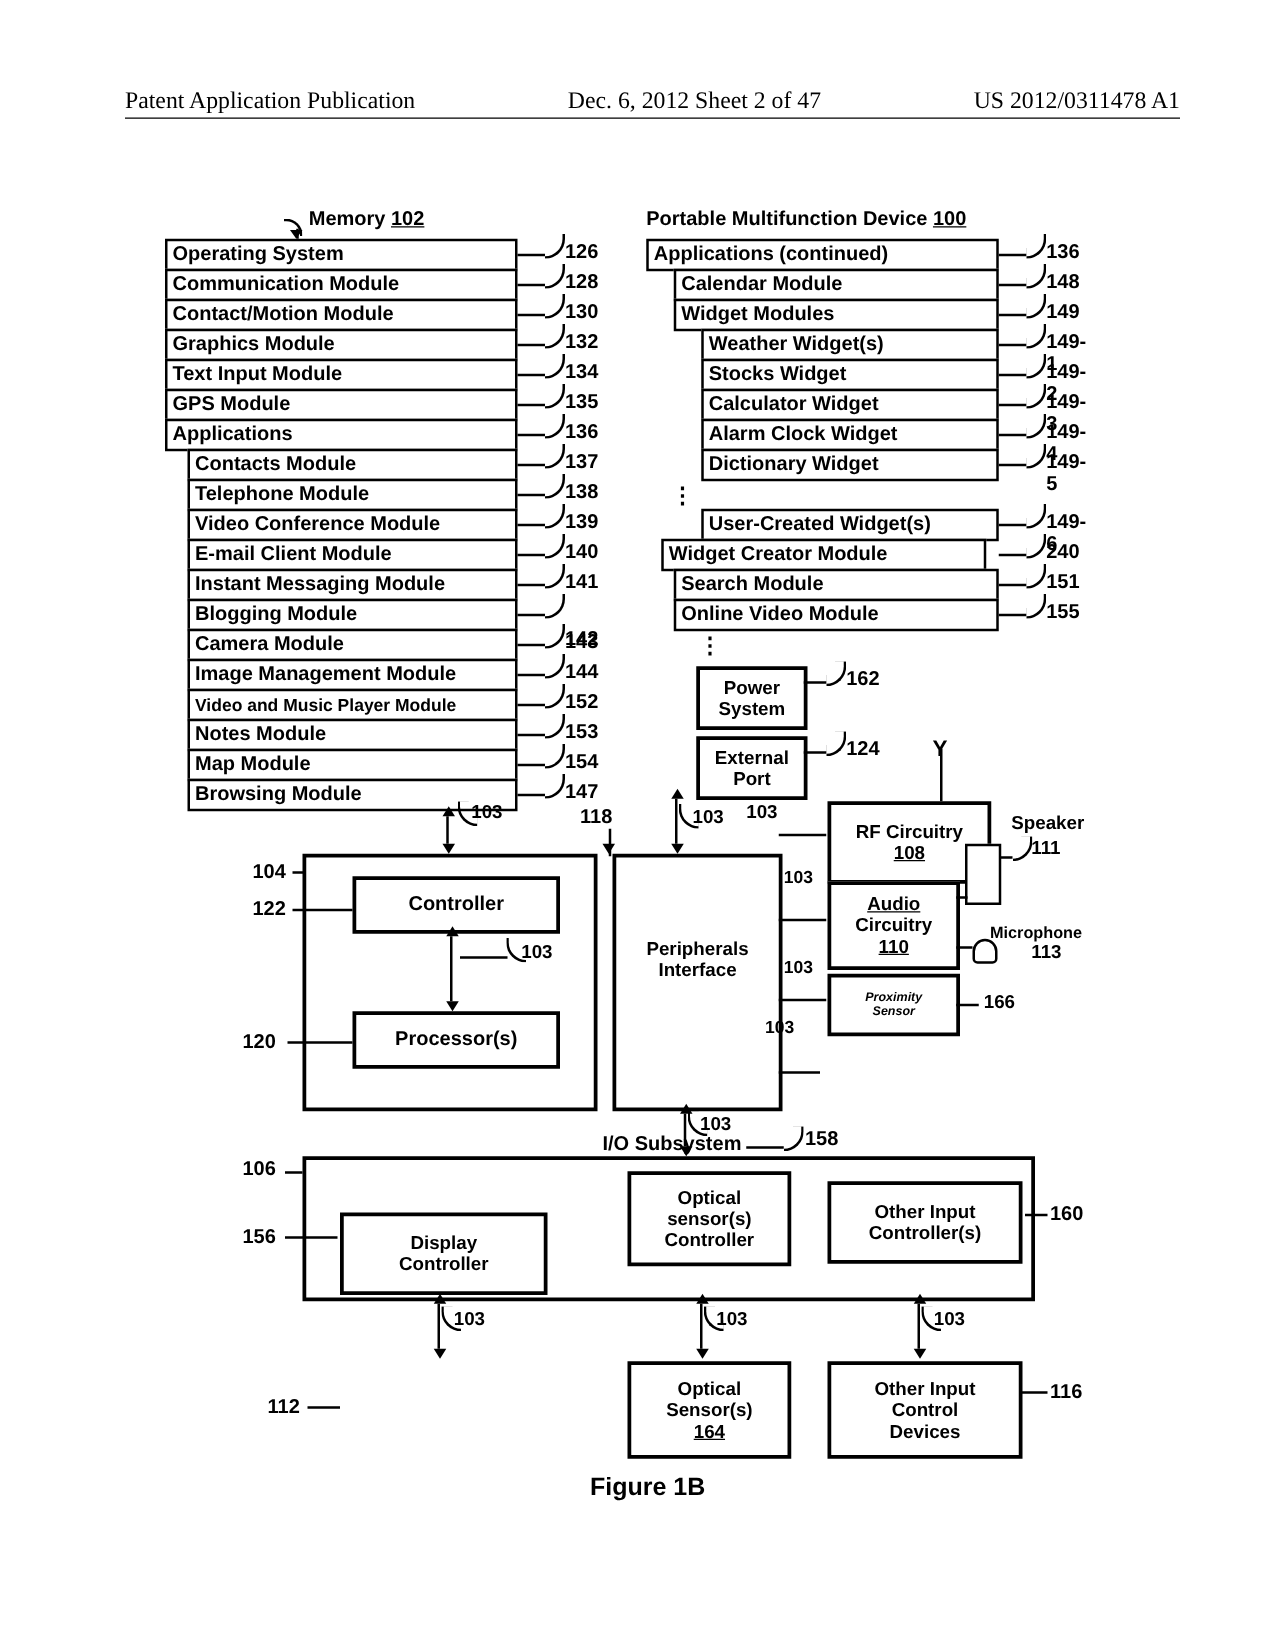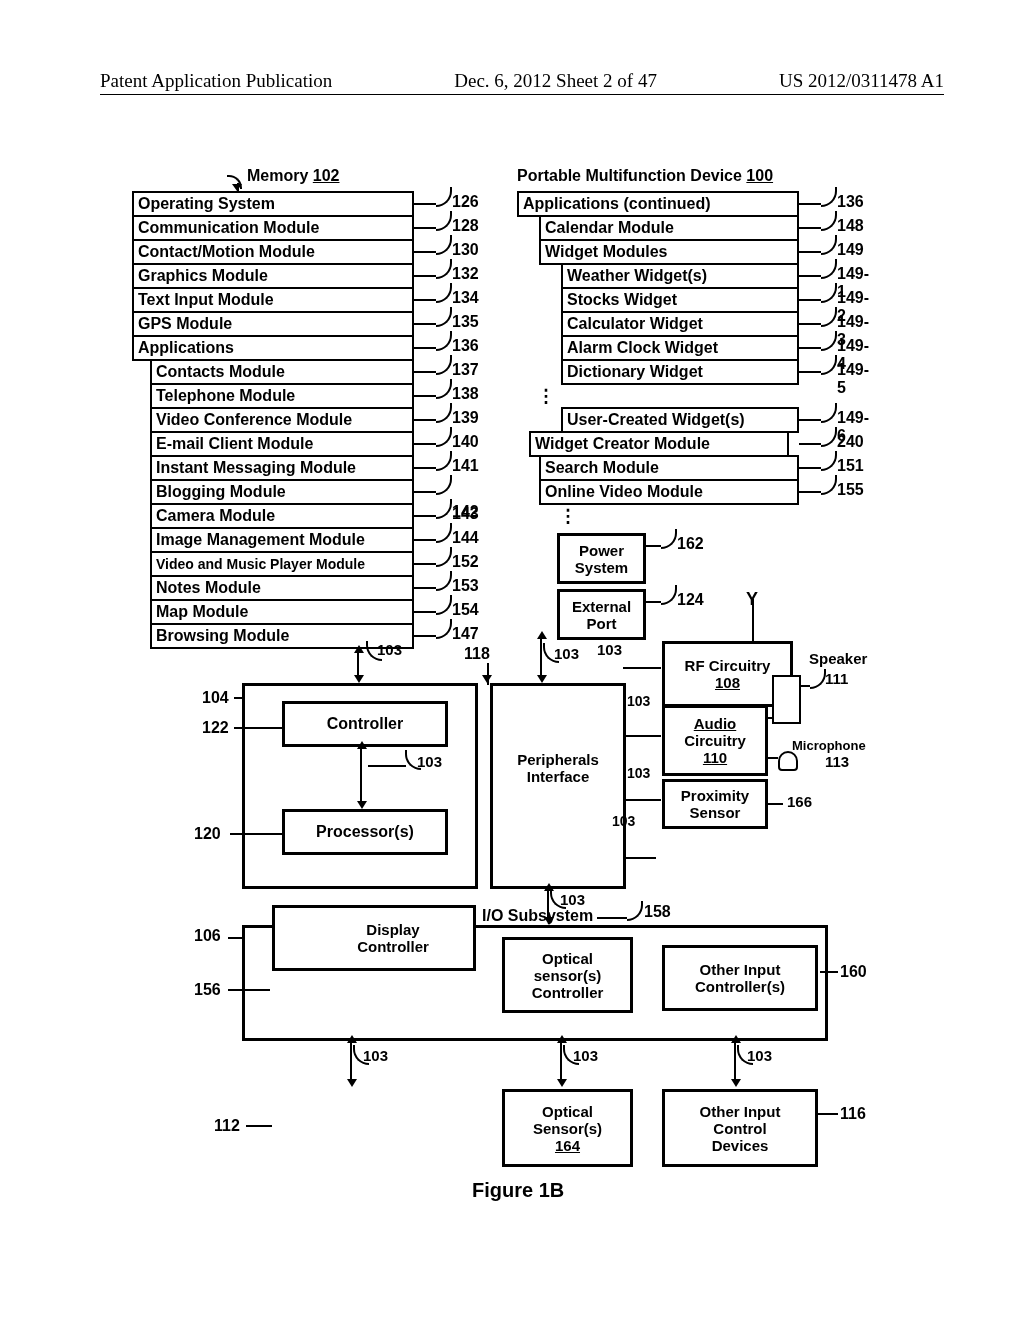--- a/index.html
+++ b/index.html
@@ -301,21 +301,21 @@
      <div class="abs bold" style="left:677px; top:465px; font-size:15px;">Speaker</div>
      <div class="leader" style="left:668px; top:500px; width:10px;"></div>
      <div class="curved-leader" style="left:678px; top:484px; transform:scaleX(-1);"></div>
      <div class="abs bold" style="left:693px; top:485px; font-size:15px;">111</div>
 
      <div class="abs" style="left:646px; top:566px; width:16px; height:16px; border:2px solid #000; border-radius:10px 10px 4px 4px;"></div>
      <div class="abs" style="left:633px; top:572px; border-top:2px solid #000; width:13px;"></div>
      <div class="abs bold" style="left:660px; top:553px; font-size:13px;">Microphone</div>
      <div class="abs bold" style="left:693px; top:568px; font-size:15px;">113</div>
 
-     <div class="box" style="left:530px; top:594px; width:100px; height:44px; font-size:15px;">
+     <div class="box" style="left:530px; top:594px; width:100px; height:44px; font-size:10px;font-style:italic;">
        <div class="box-inner" style="flex-direction:column;">
          <span>Proximity</span>
          <span>Sensor</span>
        </div>
      </div>
      <div class="leader" style="left:633px; top:618px; width:18px;"></div>
      <div class="abs bold" style="left:655px; top:608px; font-size:15px;">166</div>
 
 
      <div class="abs" style="left:110px; top:498px; width:230px; height:200px; border:3px solid #000;"></div>
@@ -376,21 +376,21 @@
      <div class="leader" style="left:465px; top:732px; width:30px;"></div>
      <div class="curved-leader" style="left:495px; top:716px; transform:scaleX(-1);"></div>
      <div class="abs bold" style="left:512px; top:718px; font-size:16px;">158</div>
      <div class="abs bold" style="left:62px; top:742px; font-size:16px;">106</div>
      <div class="leader" style="left:96px; top:752px; width:14px;"></div>
      <div class="abs bold" style="left:62px; top:796px; font-size:16px;">156</div>
      <div class="leader" style="left:96px; top:804px; width:42px;"></div>
      <div class="abs bold" style="left:708px; top:778px; font-size:16px;">160</div>
      <div class="leader" style="left:688px; top:786px; width:18px;"></div>
 
-     <div class="box" style="left:140px; top:720px; width:160px; height:60px; font-size:15px;padding-left:38px;">
+     <div class="box" style="left:140px; top:785px; width:160px; height:60px; font-size:15px;">
        <div class="box-inner" style="flex-direction:column;">
          <span>Display</span>
          <span>Controller</span>
        </div>
      </div>
      <div class="box" style="left:370px; top:752px; width:125px; height:70px; font-size:15px;">
        <div class="box-inner" style="flex-direction:column;">
          <span>Optical</span>
          <span>sensor(s)</span>
          <span>Controller</span>

